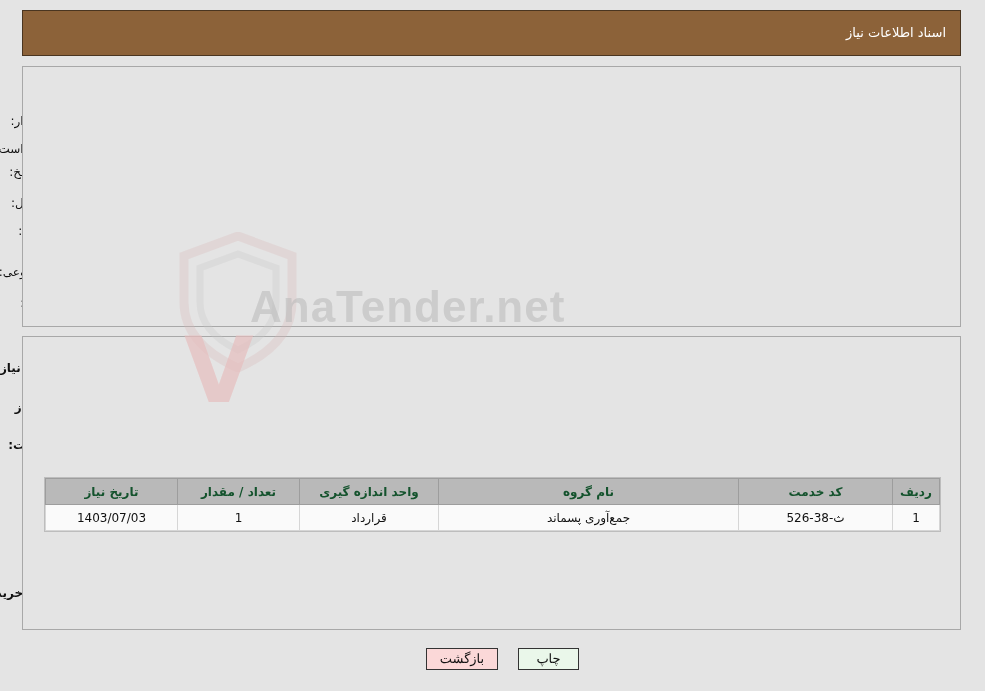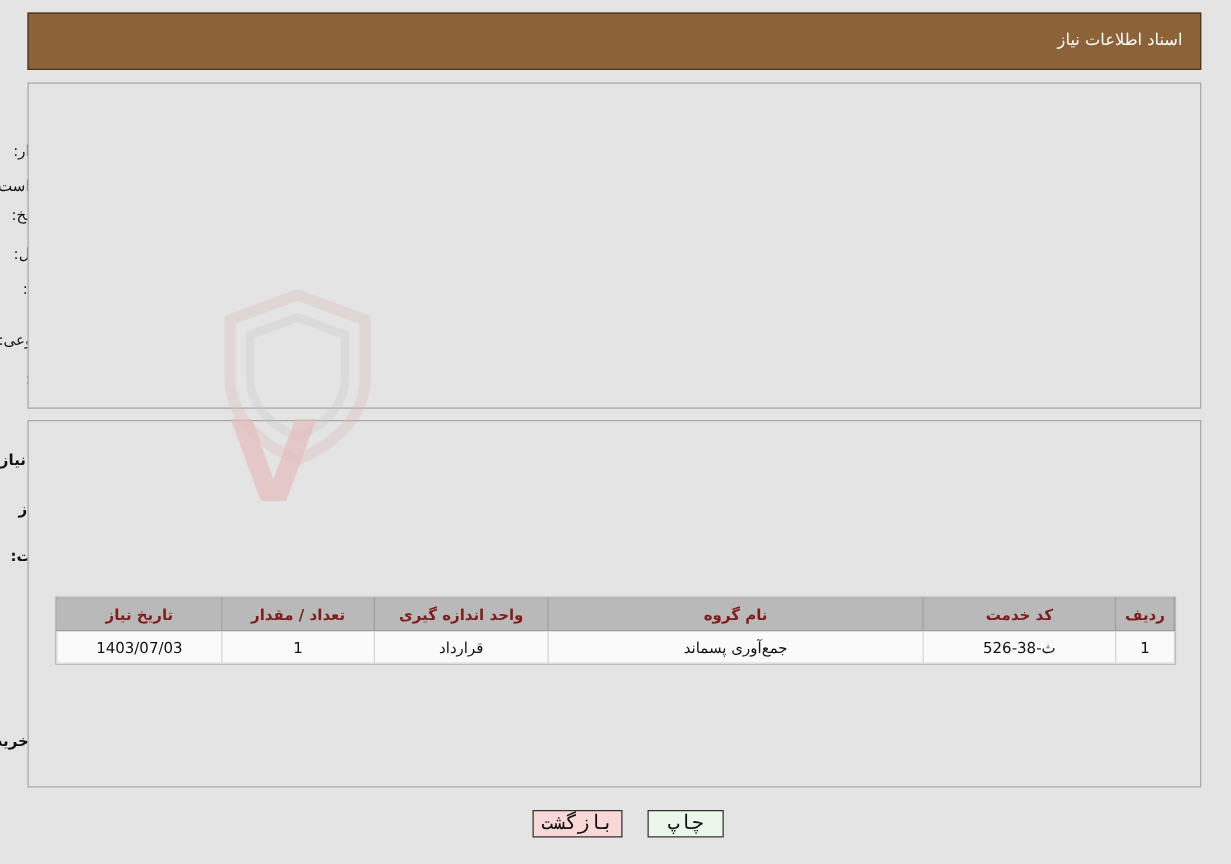--- a/index.html
+++ b/index.html
@@ -214,21 +214,21 @@
   table.grid {
     width: 100%;
     border-collapse: collapse;
     font-size: 12px;
   }
   table.grid th {
     background: #b9b9b9;
     border: 1px solid #9d9d9d;
     height: 25px;
     font-weight: bold;
-    color: #7f1d1d;
+    color: #14532d;
     text-align: center;
     padding: 0 4px;
     white-space: nowrap;
   }
   table.grid td {
     background: #fafafa;
     border: 1px solid #d6d6d6;
     height: 25px;
     text-align: center;
     color: #111;
@@ -237,38 +237,39 @@
   }
 
   
   .btn {
     position: absolute;
     box-sizing: border-box;
     border: 1px solid #333;
     height: 22px;
     line-height: 20px;
     text-align: center;
-    font-size: 16px;
+    font-size: 13px;
     color: #111;
     cursor: pointer;
     z-index: 3;
-    font-family: Liberation Mono, monospace;
+    font-family: Liberation Sans, sans-serif;
   }
   #btn-print  { left: 518px; top: 648px; width: 61px; background: #eaf7ea; }
   #btn-back   { left: 426px; top: 648px; width: 72px; background: #fbd8d8; }
 </style>
 </head>
 <body>
 
 <div class="watermark">
   <svg class="wm-shield" viewBox="0 0 120 140">
     <path d="M60 4 L114 24 L114 70 Q114 112 60 136 Q6 112 6 70 L6 24 Z" fill="none" stroke="#d9b9b9" stroke-width="9"></path>
     <path d="M60 22 L98 36 L98 70 Q98 100 60 118 Q22 100 22 70 L22 36 Z" fill="none" stroke="#c8c8c8" stroke-width="7"></path>
   </svg>
   <div class="wm-v">V</div>
+  <div class="wm-text">AnaTender.net</div>
 </div>
 
 <div class="titlebar" id="titlebar">
   <span class="ttl">اسناد اطلاعات نیاز</span>
 </div>
 
 <div class="panel" id="panel-top"></div>
 
 <div class="lbl" style="right:880px; top:85px;">شماره نیاز:</div>
 <div class="inp center" style="right:601px; top:82px; width:190px;">1103005929000356</div>

